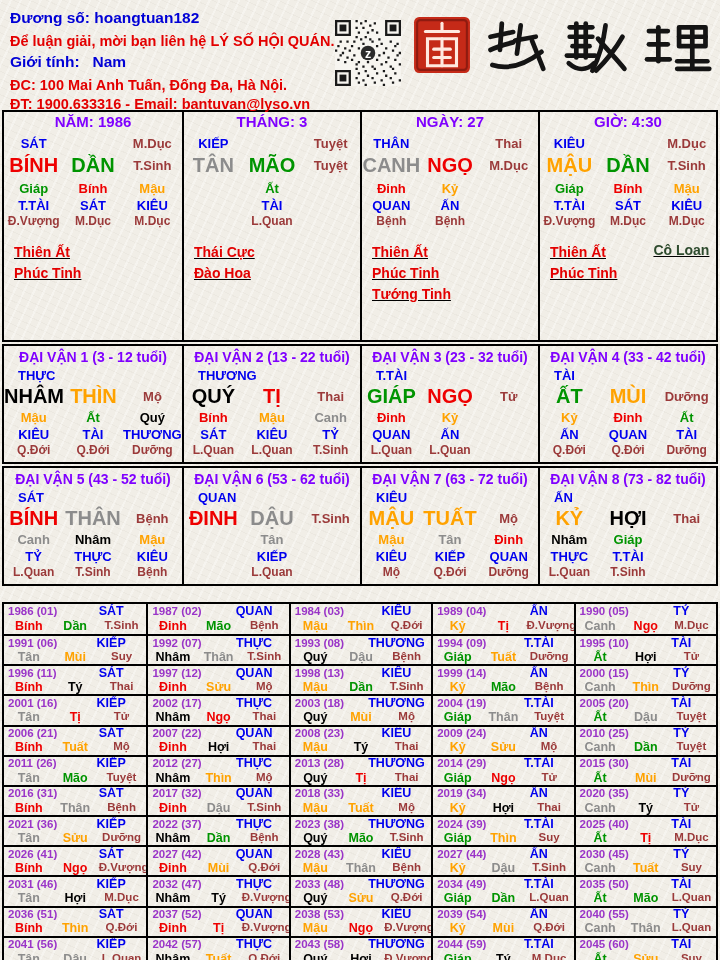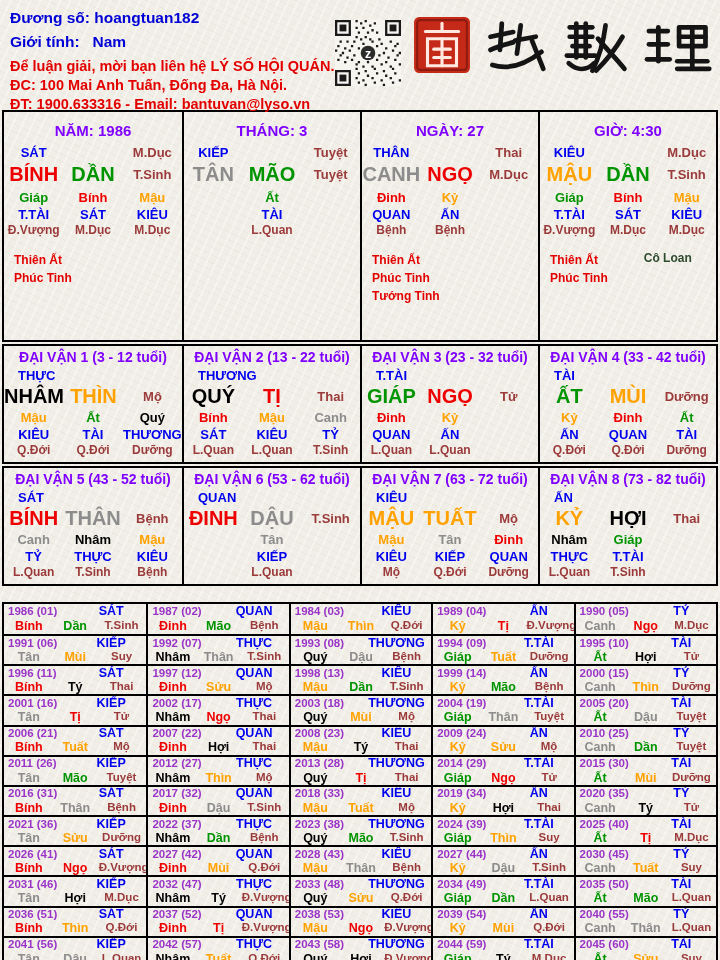--- a/index.html
+++ b/index.html
@@ -36,34 +36,34 @@
   .water{color:#000000;}
   .god{color:#0000EE;}
   .state{color:#9B3A3A;}
   .note-red{color:#E30000;line-height:1.5;}
   .note-dark{color:#2E4B2E;}
   
   .pillars{
     display:grid;grid-template-columns:repeat(4,1fr);
     margin:0 2px;border:2px solid #000;height:232px;box-sizing:border-box;
   }
-  .pillar{border-left:2px solid #000;box-sizing:border-box;padding-top:10px;overflow:hidden;}
+  .pillar{border-left:2px solid #000;box-sizing:border-box;padding-top:1px;overflow:hidden;}
   .pillar:first-child{border-left:none;}
   .p-title{text-align:center;color:#7F00FF;font-size:15px;}
   .grid3{display:grid;grid-template-columns:1fr 1fr 1fr;text-align:center;}
   .r1{margin-top:6px;font-size:13px;}
   .r2{margin-top:3px;align-items:center;}
   .big{font-size:20px;line-height:1.1;}
   .midstate{font-size:13px;}
   .hrow{margin-top:5px;}
   .hstack{display:flex;flex-direction:column;line-height:1.28;white-space:nowrap;}
   .hstem{font-size:13px;}
   .hgod{font-size:13px;}
   .hstate{font-size:12px;}
-  .notes{display:flex;gap:36px;padding:12px 0 0 10px;font-size:12px;text-align:left;}
+  .notes{display:flex;gap:36px;padding:12px 0 0 10px;font-size:14px;text-align:left;text-decoration:underline;}
   
   .dv-row{
     display:grid;grid-template-columns:repeat(4,1fr);
     margin:2px 2px 0;border:2px solid #000;height:120px;box-sizing:border-box;
   }
   .dv{border-left:2px solid #000;box-sizing:border-box;padding-top:3px;overflow:hidden;}
   .dv:first-child{border-left:none;}
   .dv-title{font-size:14px;white-space:nowrap;text-align:center;}
   .dv-star{text-align:left;padding-left:14px;font-size:13px;margin-top:3px;}
   .dv .r2{margin-top:2px;}
@@ -87,22 +87,22 @@
   .ystate{text-align:center;font-size:11.5px;white-space:nowrap;}
 </style>
 </head>
 <body>
 
 <div class="page">
 
   <header>
     <div class="header-info" id="header-lines">
         <div class="hline blue">Đương số: hoangtuan182</div>
+        <div class="hline red">Để luận giải, mời bạn liên hệ LÝ SỐ HỘI QUÁN.</div>
         <div class="hline blue">Giới tính:   Nam</div>
-        <div class="hline red">Để luận giải, mời bạn liên hệ LÝ SỐ HỘI QUÁN.</div>
         <div class="hline red">ĐC: 100 Mai Anh Tuấn, Đống Đa, Hà Nội.</div>
         <div class="hline red">ĐT: 1900.633316 - Email: bantuvan@lyso.vn</div>
       </div>
     <div class="header-right">
       <svg class="qr" viewBox="0 0 29 29" xmlns="http://www.w3.org/2000/svg">
         <rect x="0" y="0" width="29" height="29" fill="#F7F5F0"></rect>
         <g fill="#1a1a1a">
           <path d="M0 0h7v7h-7z M1 1v5h5v-5z" fill-rule="evenodd"></path>
           <rect x="2" y="2" width="3" height="3"></rect>
           <path d="M22 0h7v7h-7z M23 1v5h5v-5z" fill-rule="evenodd"></path>
@@ -210,20 +210,26 @@
           <span class="big wood">MÃO</span>
           <span class="state midstate">Tuyệt</span>
         </div>
         <div class="grid3 hrow">
           <div class="hstack" style="grid-column-start: 2;">
             <span class="hstem wood">Ất</span>
             <span class="god hgod">TÀI</span>
             <span class="state hstate">L.Quan</span>
           </div>
         </div>
+        <div class="notes">
+          <div class="notes-col">
+            <div class="note-red">Thái Cực</div>
+            <div class="note-red">Đào Hoa</div>
+          </div>
+        </div>
       </div>
       <div class="pillar">
         <div class="p-title">NGÀY: 27</div>
         <div class="grid3 r1">
           <span class="god">THÂN</span>
           <span></span>
           <span class="state">Thai</span>
         </div>
         <div class="grid3 r2">
           <span class="big metal">CANH</span>

